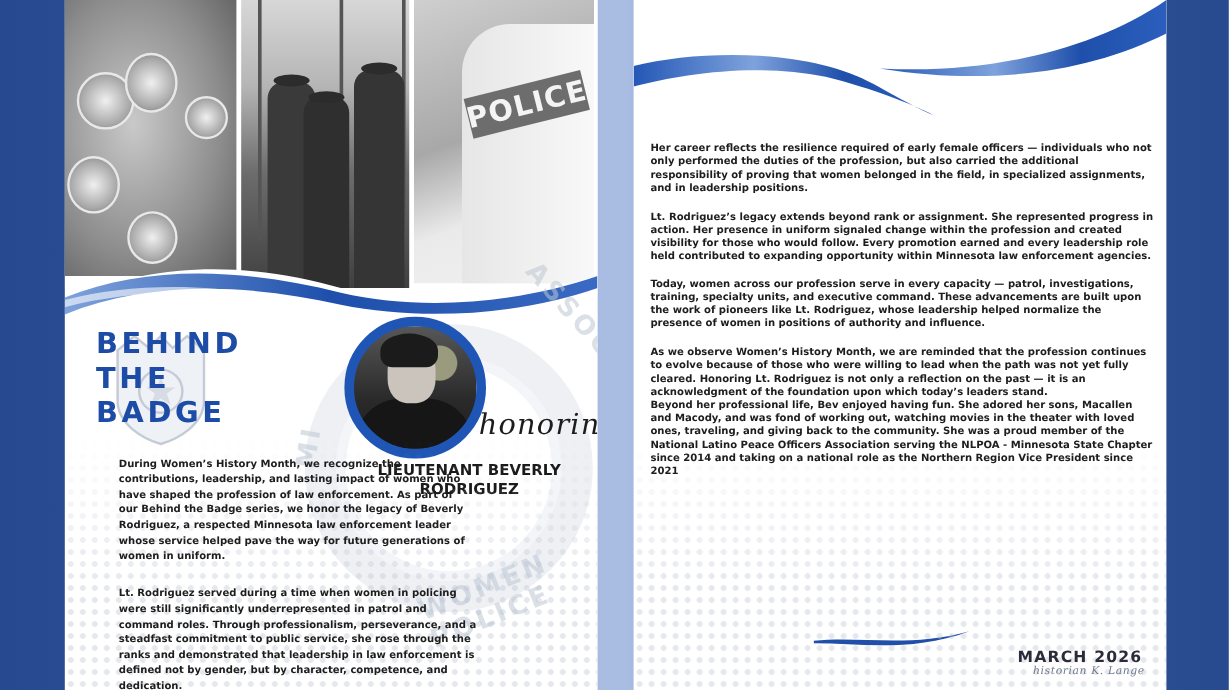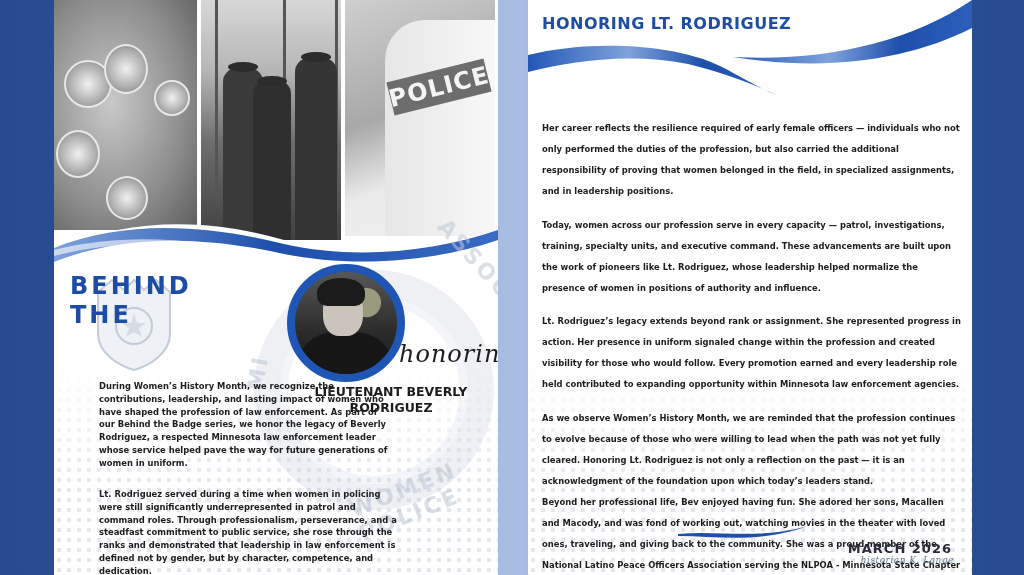--- a/index.html
+++ b/index.html
@@ -39,21 +39,21 @@
   .officer-hat { position: absolute; width: 30px; height: 10px; background: #2c2c2c; border-radius: 50%; }
   .flagpole { position: absolute; top: 0; width: 3px; height: 200px; background: #555; }
   .police-jacket { position: absolute; right: -10px; top: 20px; width: 120px; height: 220px; background: linear-gradient(90deg, #e6e6e6, #fafafa); border-radius: 40px 0 0 0; }
   .police-patch { position: absolute; right: 6px; top: 70px; width: 100px; height: 34px; background: #6d6d6d; transform: rotate(-14deg); color: #f4f4f4; font-weight: 900; font-size: 24px; letter-spacing: 1px; display: flex; align-items: center; justify-content: center; font-family: "DejaVu Sans", sans-serif; }
 
   svg.swoosh { position: absolute; left: 0; width: 100%; pointer-events: none; }
 
   
   .btb { position: absolute; left: 16px; top: 272px; width: 140px; }
   .btb-shield { position: absolute; left: 18px; top: 6px; width: 92px; height: 94px; }
-  .btb-text { position: relative; font-family: "DejaVu Sans", sans-serif; font-weight: 900; color: #1d4ca6; font-size: 24px; line-height: 29px; letter-spacing: 3px; }
+  .btb-text { position: relative; font-family: "DejaVu Sans", sans-serif; font-weight: 900; color: #1d4ca6; font-size: 24px; line-height: 29px; letter-spacing: 3px; margin-left: 10px; }
   .seal {
     position: absolute; left: 200px; top: 270px; width: 240px; height: 240px; border-radius: 50%;
     border: 26px solid rgba(205,212,224,0.35);
     box-shadow: inset 0 0 0 8px rgba(225,230,238,0.4);
   }
   .seal-text { position: absolute; font-family: "DejaVu Sans", sans-serif; font-weight: 900; color: rgba(190,198,212,0.55); font-size: 22px; letter-spacing: 3px; }
   .portrait {
     position: absolute; left: 233px; top: 264px; width: 118px; height: 118px; border-radius: 50%;
     border: 8px solid #1f56b5; overflow: hidden;
     background: radial-gradient(circle at 70% 30%, #9a9a7e 0 14%, transparent 15%), linear-gradient(180deg, #575757 0%, #2a2a2a 60%, #1d1d1d 100%);
@@ -64,21 +64,21 @@
   .honoring-script { position: absolute; left: 345px; top: 340px; font-family: "DejaVu Serif", serif; font-style: italic; font-size: 24px; color: #1c1c1c; letter-spacing: 1px; }
   .honoree { position: absolute; left: 252px; top: 384px; width: 170px; text-align: center; font-family: "DejaVu Sans", sans-serif; font-weight: 900; font-size: 12.5px; line-height: 16px; color: #1a1a1a; }
 
   .body-text { position: absolute; font-family: "DejaVu Sans", sans-serif; font-weight: 700; color: #1d1d1d; font-size: 8.4px; line-height: 12.8px; margin-left: 32px; }
   #left-p1 { left: 13px; top: 380px; width: 290px; z-index: 2; }
   #left-p2 { left: 13px; top: 488px; width: 300px; z-index: 2; }
 
   
   .right-title { position: absolute; left: 14px; top: 14px; font-family: "DejaVu Sans", sans-serif; font-weight: 900; font-size: 16px; color: #1e4da6; letter-spacing: 0.5px; }
   .right-paras { position: absolute; left: 14px; top: 118px; width: 420px; z-index: 2; }
-  .right-paras p { font-family: "DejaVu Sans", sans-serif; font-weight: 700; color: #1d1d1d; font-size: 8.4px; line-height: 21px; margin-bottom: 12.5px; }
+  .right-paras p { font-family: "DejaVu Sans", sans-serif; font-weight: 700; color: #1d1d1d; font-size: 8.4px; line-height: 11px; margin-bottom: 12.5px; }
   .right-paras p.tight { margin-bottom: 0; }
   .month { position: absolute; right: 20px; top: 541px; font-family: "DejaVu Sans", sans-serif; font-weight: 900; font-size: 13px; letter-spacing: 1px; color: #2b2b3a; z-index: 2; }
   .signature { position: absolute; right: 18px; top: 555px; font-family: "DejaVu Serif", serif; font-style: italic; font-size: 9px; color: #6f7a8d; z-index: 2; letter-spacing: 0.5px; }
 </style>
 </head>
 <body>
 
 <div class="page" id="page-left">
   <div class="photos">
     <div class="photo photo-1">
@@ -124,20 +124,21 @@
   <div class="seal-text" style="left:186px;top:360px;transform:rotate(-80deg);">MI</div>
 
   <div class="btb">
     <svg class="btb-shield" viewBox="0 0 92 94">
       <path d="M10 14 L24 2 L36 12 L46 2 L56 12 L68 2 L82 14 L82 56 C 82 76, 60 88, 46 92 C 32 88, 10 76, 10 56 Z" fill="#eef1f6" stroke="#c5cbd6" stroke-width="2"></path>
       <circle cx="46" cy="48" r="18" fill="none" stroke="#c5cbd6" stroke-width="2"></circle>
       <path d="M46 36 L49 45 L58 45 L51 50 L54 59 L46 54 L38 59 L41 50 L34 45 L43 45 Z" fill="#d6dbe4"></path>
     </svg>
     <div class="btb-text">BEHIND</div>
     <div class="btb-text">THE</div>
+    <div class="btb-text">BADGE</div>
   </div>
 
   <div class="portrait" title="Lieutenant Beverly Rodriguez in uniform">
     <div class="portrait-body"></div>
     <div class="portrait-head"></div>
     <div class="portrait-cap"></div>
   </div>
 
   <div class="honoring-script">honoring</div>
   <div class="honoree">
@@ -156,26 +157,25 @@
         <stop offset="0" stop-color="#2458b6"></stop>
         <stop offset="0.4" stop-color="#7fa2dc"></stop>
         <stop offset="0.7" stop-color="#1e4fab"></stop>
         <stop offset="1" stop-color="#2c5fbd"></stop>
       </linearGradient>
     </defs>
     <path d="M0 55 C 60 40, 150 42, 200 70 C 225 84, 240 92, 250 96 C 230 86, 200 74, 160 64 C 100 52, 40 62, 0 72 Z" fill="url(#sw2)"></path>
     <path d="M205 57 C 290 62, 380 44, 444 0 L 444 28 C 380 60, 300 72, 205 57 Z" fill="url(#sw2)"></path>
   </svg>
 
-  <div class="right-title">HONORING LT. RODRIGUEZ</div>
 
   <div class="right-paras">
     <p>Her career reflects the resilience required of early female officers — individuals who not only performed the duties of the profession, but also carried the additional responsibility of proving that women belonged in the field, in specialized assignments, and in leadership positions.</p>
+    <p>Lt. Rodriguez’s legacy extends beyond rank or assignment. She represented progress in action. Her presence in uniform signaled change within the profession and created visibility for those who would follow. Every promotion earned and every leadership role held contributed to expanding opportunity within Minnesota law enforcement agencies.</p>
     <p>Today, women across our profession serve in every capacity — patrol, investigations, training, specialty units, and executive command. These advancements are built upon the work of pioneers like Lt. Rodriguez, whose leadership helped normalize the presence of women in positions of authority and influence.</p>
-    <p>Lt. Rodriguez’s legacy extends beyond rank or assignment. She represented progress in action. Her presence in uniform signaled change within the profession and created visibility for those who would follow. Every promotion earned and every leadership role held contributed to expanding opportunity within Minnesota law enforcement agencies.</p>
     <p class="tight">As we observe Women’s History Month, we are reminded that the profession continues to evolve because of those who were willing to lead when the path was not yet fully cleared. Honoring Lt. Rodriguez is not only a reflection on the past — it is an acknowledgment of the foundation upon which today’s leaders stand.</p>
     <p>Beyond her professional life, Bev enjoyed having fun. She adored her sons, Macallen and Macody, and was fond of working out, watching movies in the theater with loved ones, traveling, and giving back to the community. She was a proud member of the National Latino Peace Officers Association serving the NLPOA - Minnesota State Chapter since 2014 and taking on a national role as the Northern Region Vice President since 2021</p>
   </div>
 
   <svg class="swoosh" style="top:524px;height:20px;left:150px;width:130px;" viewBox="0 0 130 20" preserveAspectRatio="none">
     <path d="M0 10 C 40 6, 80 16, 130 2 C 80 20, 40 12, 0 12 Z" fill="#1f4fa8"></path>
   </svg>
 
   <div class="month">MARCH 2026</div>
   <div class="signature">historian K. Lange</div>

